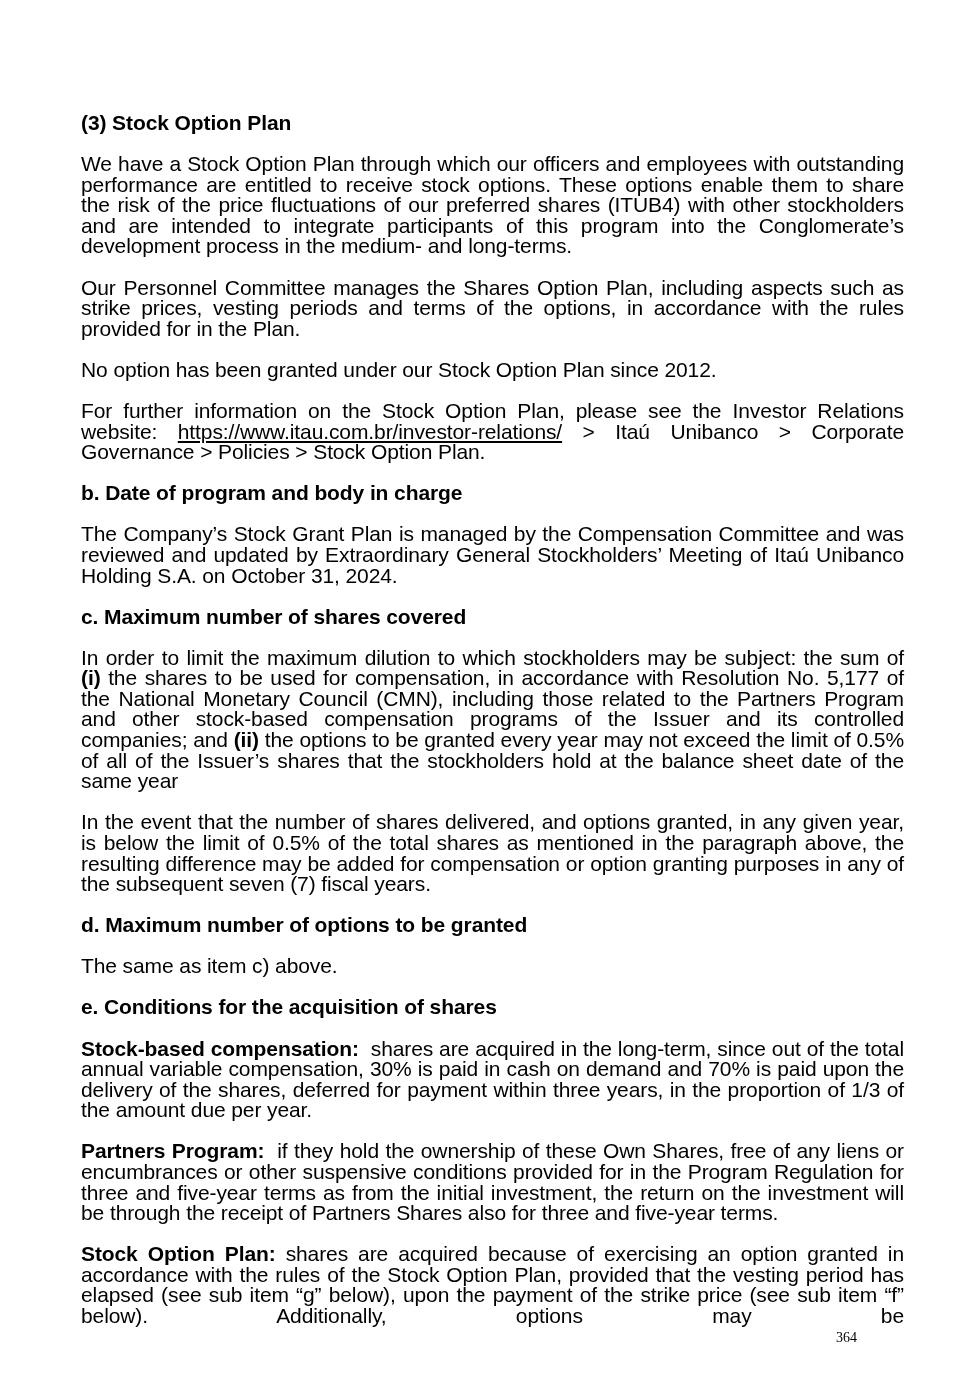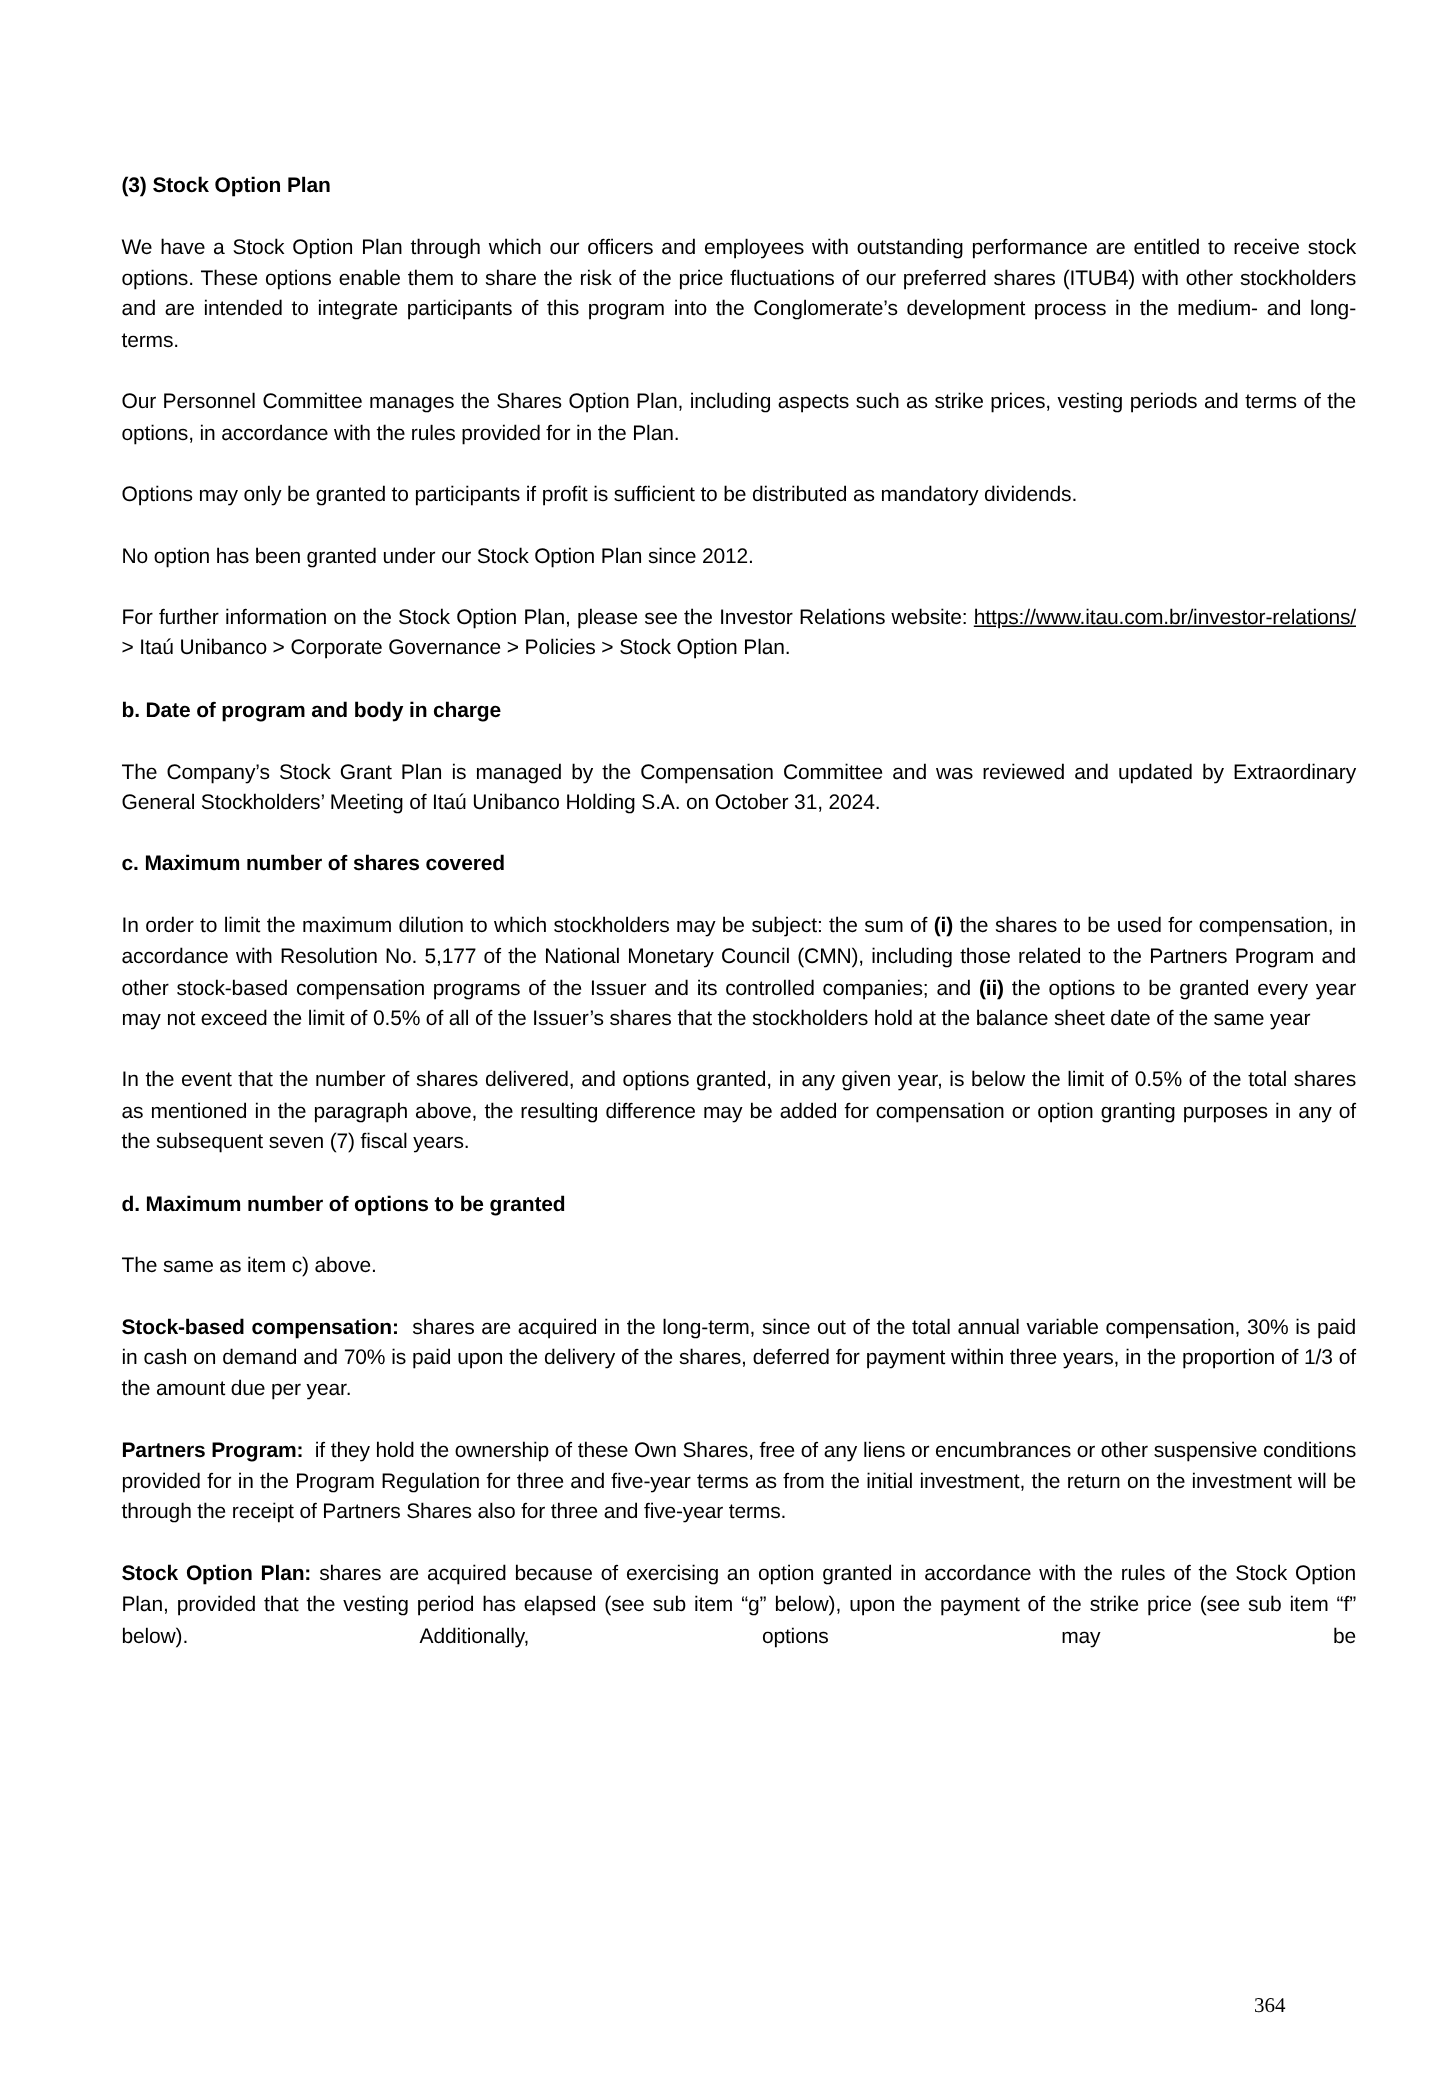--- a/index.html
+++ b/index.html
@@ -1,50 +1,50 @@
 <!DOCTYPE html>
 <html><head>
   <meta charset="utf-8">
   <style>
     html, body { margin: 0; padding: 0; background: #ffffff; }
     body { width: 970px; height: 1387px; position: relative; overflow: hidden; }
     .page {
       position: absolute; left: 81px; top: 113px; width: 823px;
       font-family: "Liberation Sans", sans-serif;
-      font-size: 14px; line-height: 20.6px; color: #000;
+      font-size: 21px; line-height: 20.6px; color: #000;
       letter-spacing: -0.1px;
     }
     .h { font-weight: bold; margin: 0 0 20.5px 0; }
     p { margin: 0 0 20.5px 0; text-align: justify; }
     a { color: #000; text-decoration: underline; }
     b { font-weight: bold; }
     .pagenum {
       position: absolute; left: 836px; top: 1330px;
       font-family: Liberation Serif, serif; font-size: 14px; color: #000;
     }
   </style>
 </head>
 <body>
 
 <div class="page">
   <div class="h">(3) Stock Option Plan</div>
   <p>We have a Stock Option Plan through which our officers and employees with outstanding performance are entitled to receive stock options.  These options enable them to share the risk of the price fluctuations of our preferred shares (ITUB4) with other stockholders and are intended to integrate participants of this program into the Conglomerate’s development process in the medium- and long-terms.</p>
   <p>Our Personnel Committee manages the Shares Option Plan, including aspects such as strike prices, vesting periods and terms of the options, in accordance with the rules provided for in the Plan.</p>
-  <p>Options may only be granted to participants if profit is sufficient to be distributed as mandatory dividends.</p>
   <p>No option has been granted under our Stock Option Plan since 2012.</p>
   <p><span>For further information on the Stock Option Plan, please see the Investor Relations website: </span><a>https://www.itau.com.br/investor-relations/</a><span> &gt; Itaú Unibanco &gt; Corporate Governance &gt; Policies &gt; Stock Option Plan.</span></p>
 
   <div class="h">b. Date of program and body in charge</div>
   <p>The Company’s Stock Grant Plan is managed by the Compensation Committee and was reviewed and updated by Extraordinary General Stockholders’ Meeting of Itaú Unibanco Holding S.A. on October 31, 2024.</p>
 
   <div class="h">c. Maximum number of shares covered</div>
   <p><span>In order to limit the maximum dilution to which stockholders may be subject: the sum of </span><b>(i)</b><span> the shares to be used for compensation, in accordance with Resolution No. 5,177 of the National Monetary Council (CMN), including those related to the Partners Program and other stock-based compensation programs of the Issuer and its controlled companies; and </span><b>(ii)</b><span> the options to be granted every year may not exceed the limit of 0.5% of all of the Issuer’s shares that the stockholders hold at the balance sheet date of the same year</span></p>
   <p>In the event that the number of shares delivered, and options granted, in any given year, is below the limit of 0.5% of the total shares as mentioned in the paragraph above, the resulting difference may be added for compensation or option granting purposes in any of the subsequent seven (7) fiscal years.</p>
 
   <div class="h">d. Maximum number of options to be granted</div>
   <p>The same as item c) above.</p>
 
+  <div class="h">e. Conditions for the acquisition of shares</div>
   <p><b>Stock-based compensation:</b><span style="white-space:pre-wrap">  shares are acquired in the long-term, since out of the total annual variable compensation, 30% is paid in cash on demand and 70% is paid upon the delivery of the shares, deferred for payment within three years, in the proportion of 1/3 of the amount due per year.</span></p>
   <p><b>Partners Program:</b><span style="white-space:pre-wrap">  if they hold the ownership of these Own Shares, free of any liens or encumbrances or other suspensive conditions provided for in the Program Regulation for three and five-year terms as from the initial investment, the return on the investment will be through the receipt of Partners Shares also for three and five-year terms.</span></p>
   <p style="text-align-last: justify;"><b>Stock Option Plan:</b><span> shares are acquired because of exercising an option granted in accordance with the rules of the Stock Option Plan, provided that the vesting period has elapsed (see sub item “g” below), upon the payment of the strike price (see sub item “f” below).  Additionally, options may be</span></p>
 </div>
 
 <div class="pagenum">364</div>
 
 </body></html>

